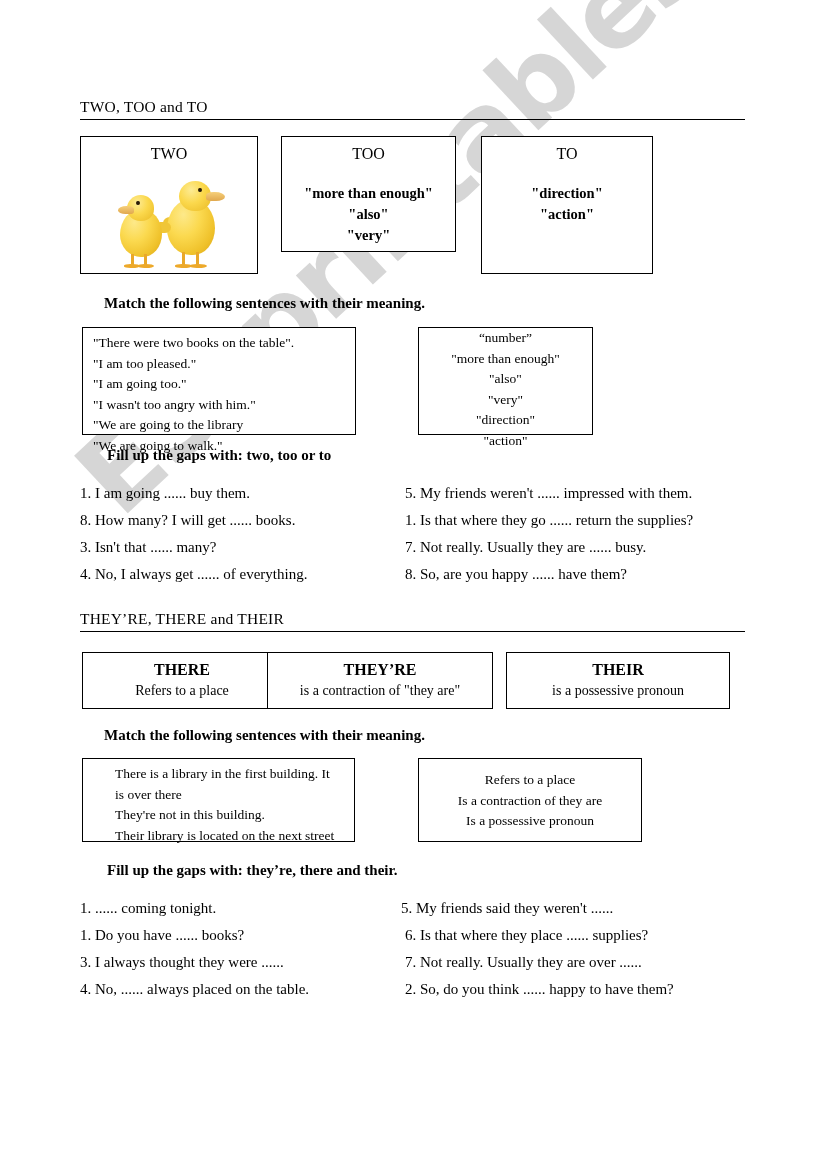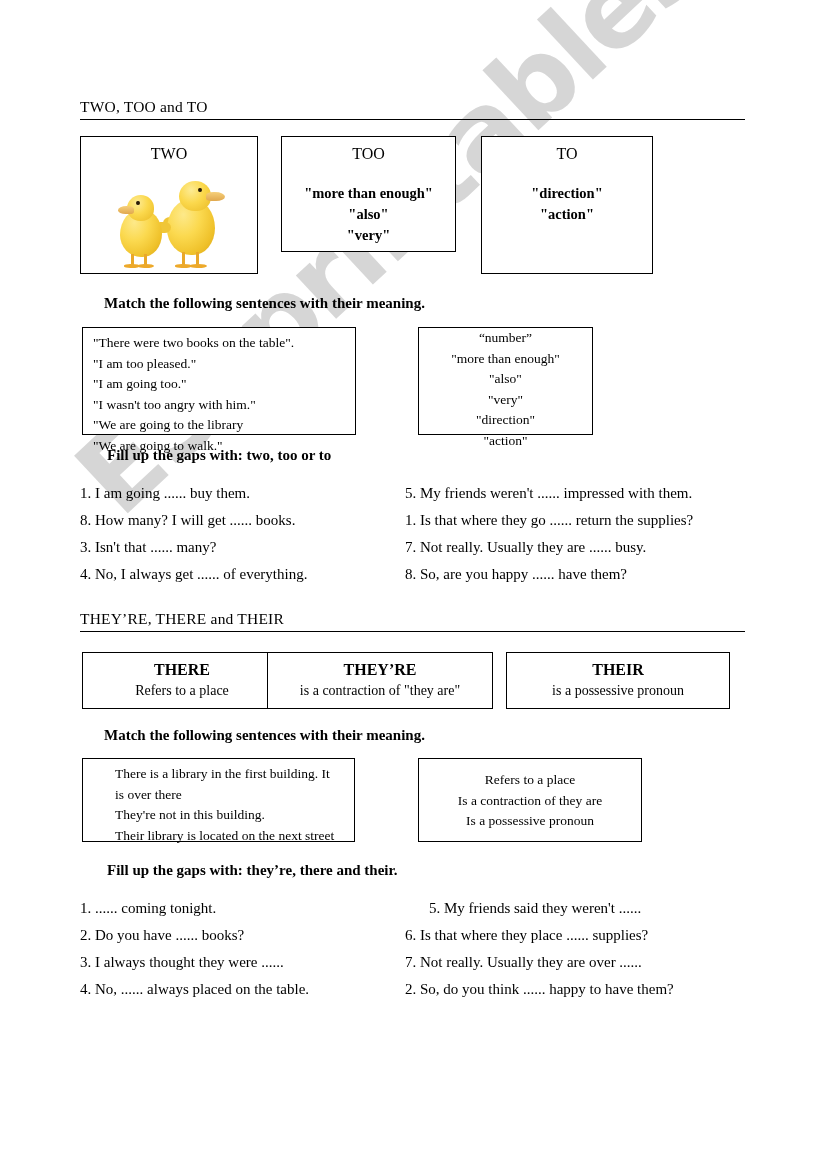--- a/index.html
+++ b/index.html
@@ -304,22 +304,22 @@
 
   <div class="matchbox right" style="left:418px; top:758px; width:224px; height:84px; padding-top:11px;">
     <div class="line">Refers to a place</div>
     <div class="line">Is a contraction of they are</div>
     <div class="line">Is a possessive pronoun</div>
   </div>
 
   <div class="instruction" style="left:107px; top:862px;">Fill up the gaps with: they’re, there and their.</div>
 
   <div class="gap-item" style="left:80px; top:900px;">1. ...... coming tonight.</div>
-  <div class="gap-item" style="left:80px; top:927px;">2. Do you have ...... books?</div>
+  <div class="gap-item" style="left:80px; top:927px;">1. Do you have ...... books?</div>
   <div class="gap-item" style="left:80px; top:954px;">3. I always thought they were ......</div>
   <div class="gap-item" style="left:80px; top:981px;">4. No, ...... always placed on the table.</div>
 
-  <div class="gap-item" style="left:429px; top:900px;">5. My friends said they weren't ......</div>
+  <div class="gap-item" style="left:401px; top:900px;">5. My friends said they weren't ......</div>
   <div class="gap-item" style="left:405px; top:927px;">6. Is that where they place ...... supplies?</div>
   <div class="gap-item" style="left:405px; top:954px;">7. Not really.  Usually they are over ......</div>
   <div class="gap-item" style="left:405px; top:981px;">2. So, do you think ...... happy to have them?</div>
 
 </div>
 
 </body></html>

